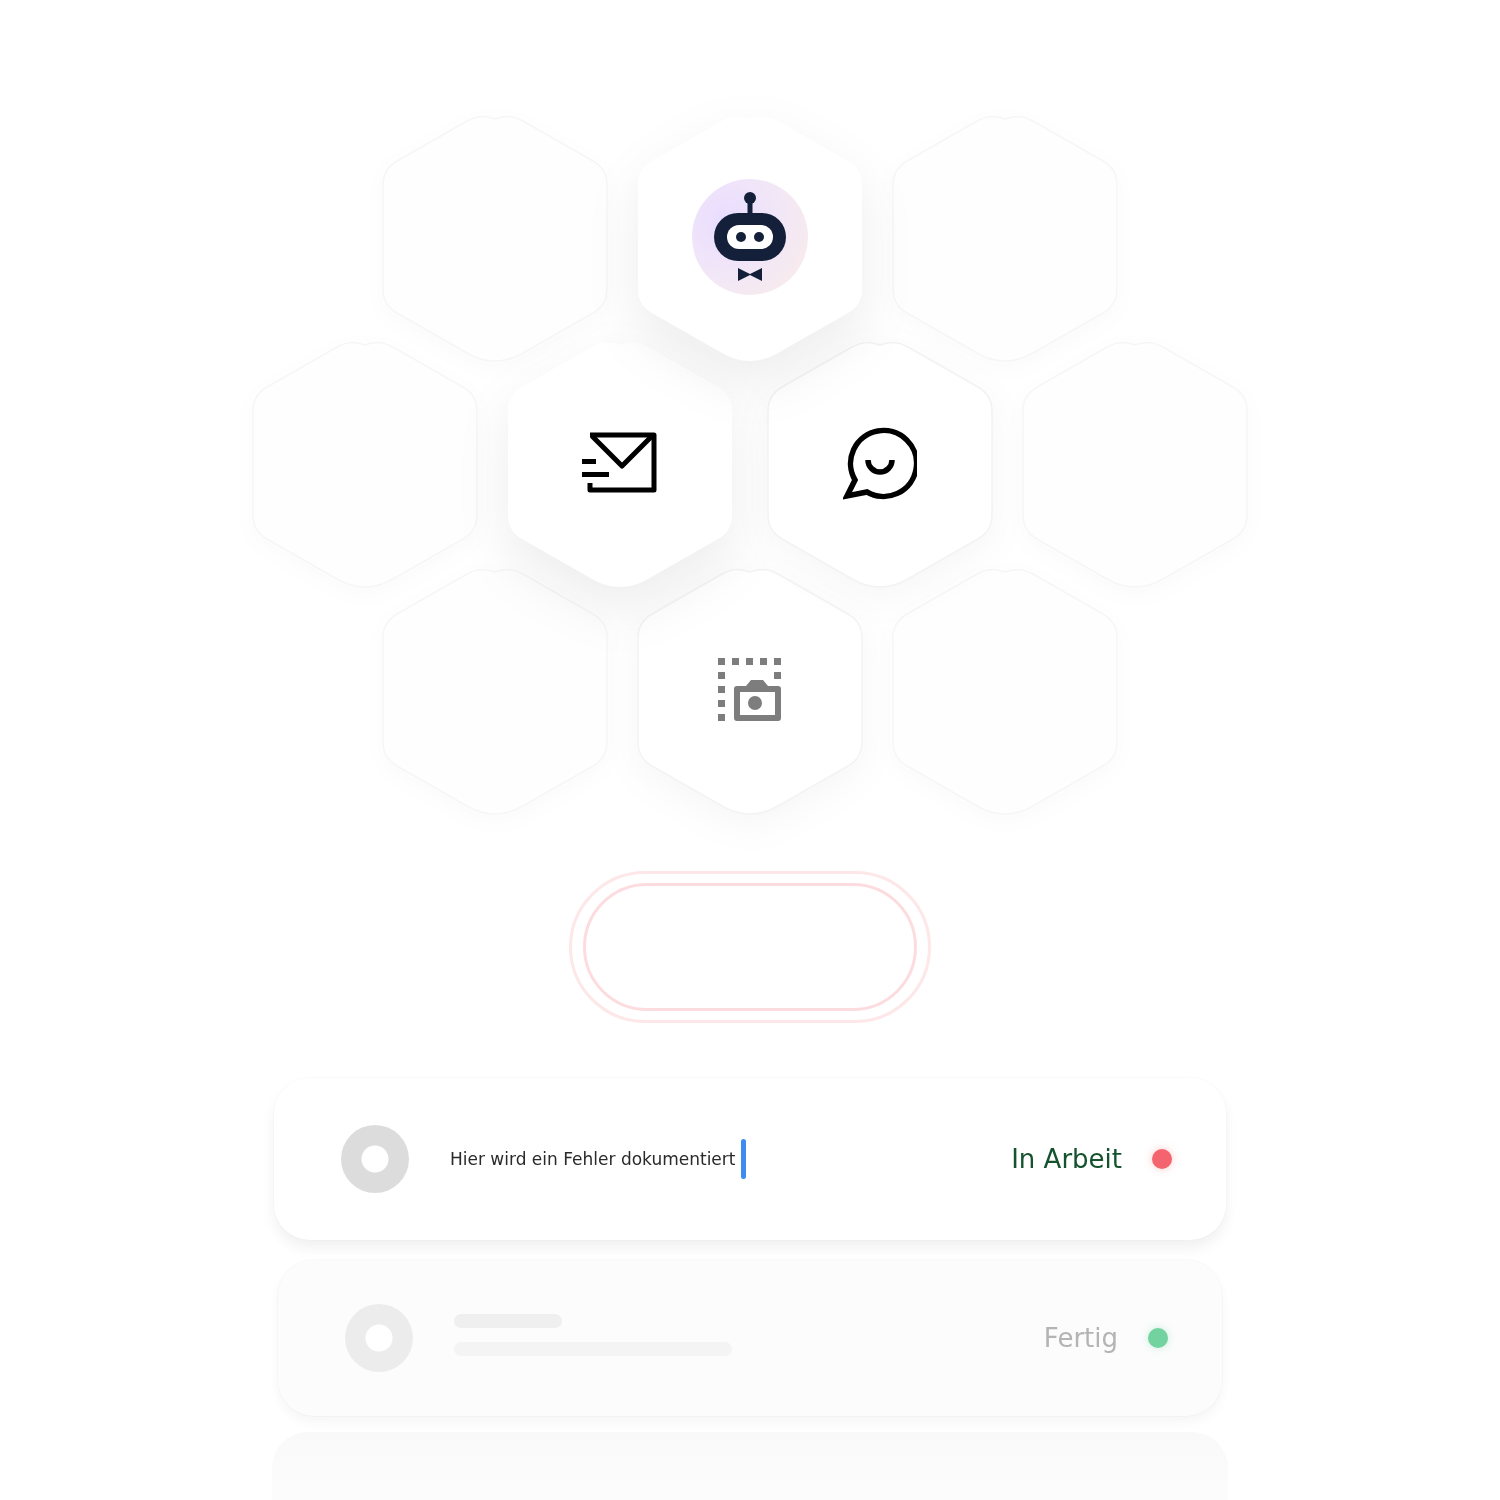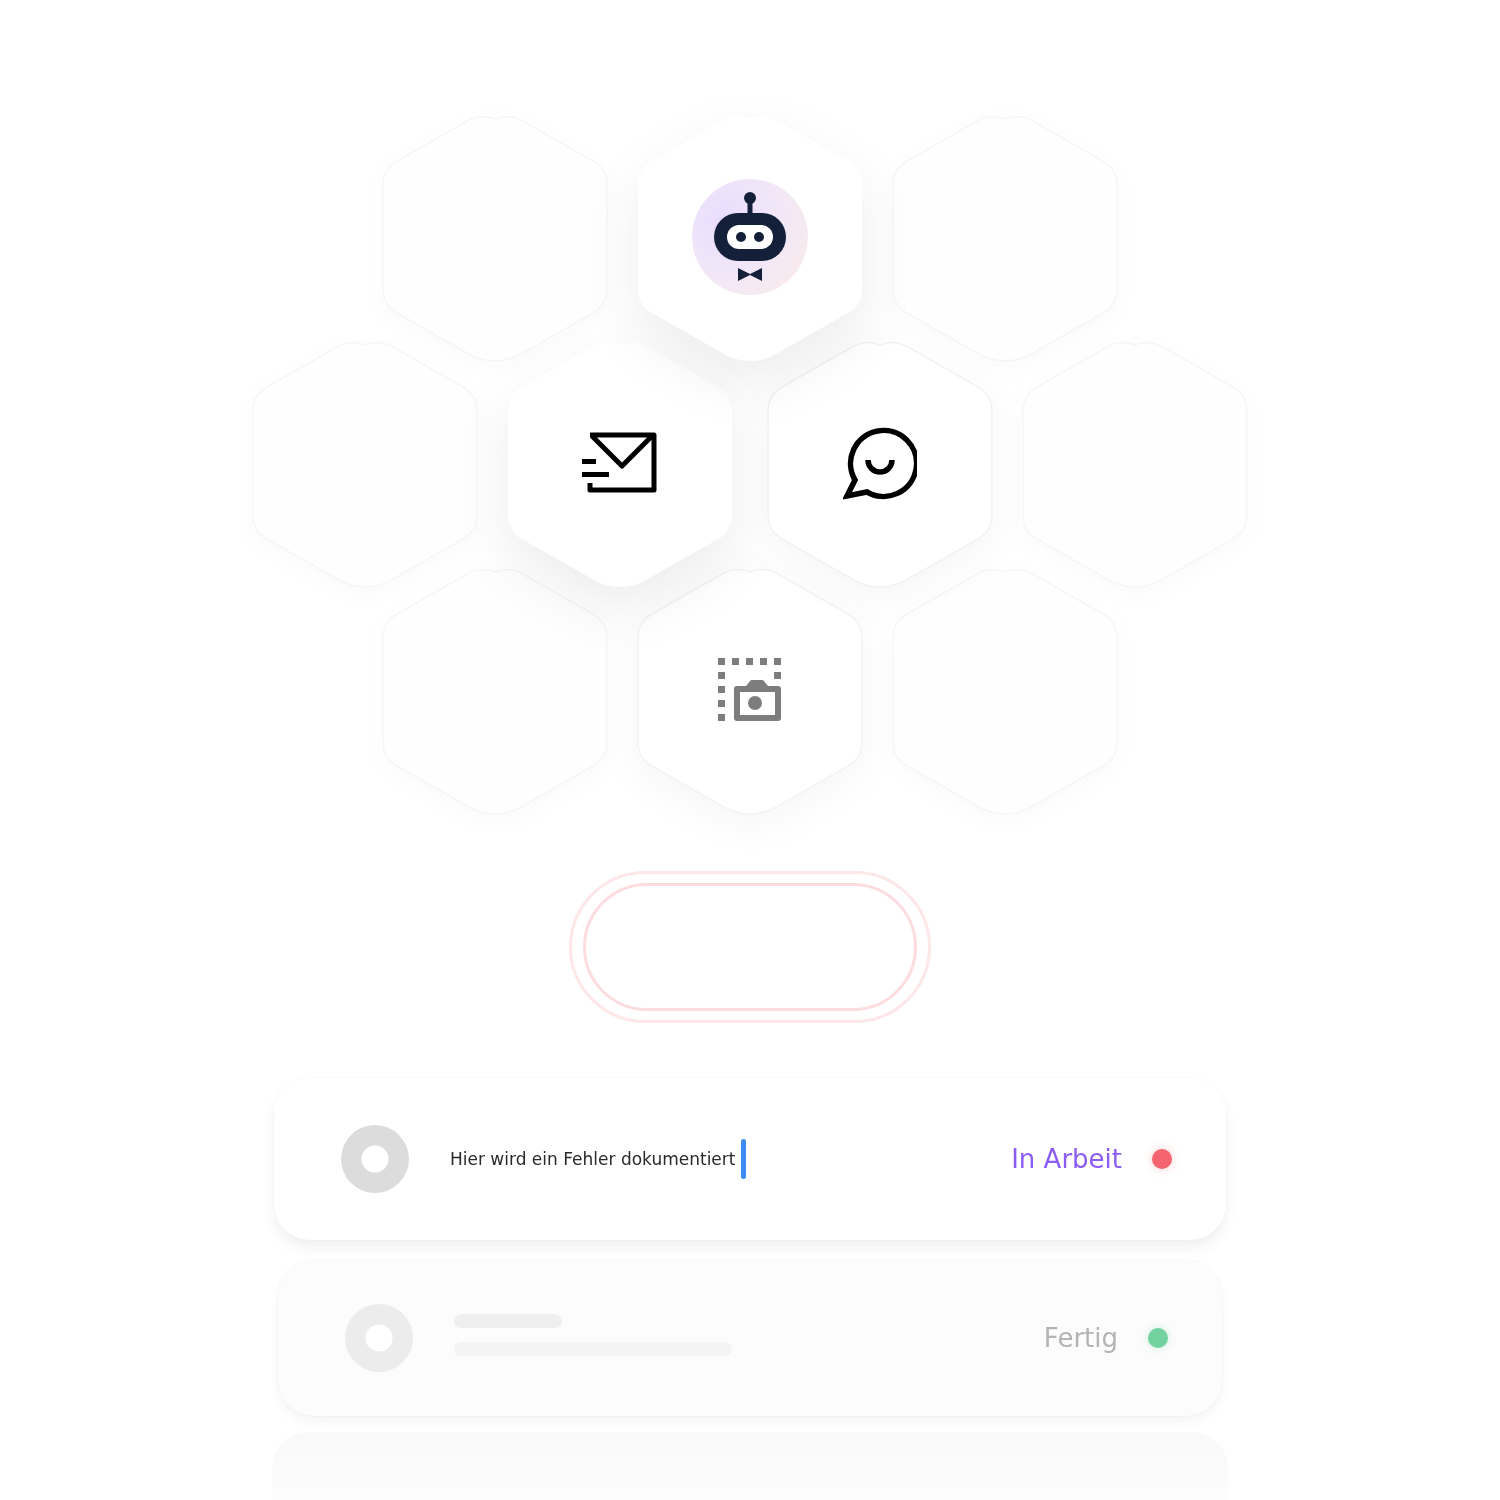--- a/index.html
+++ b/index.html
@@ -74,21 +74,21 @@
   .card.faded .ring-avatar { background: radial-gradient(circle, #ffffff 0 13px, #ececec 14px 100%); }
 
   .ticket-text {
     position: absolute; left: 176px; top: 50%; transform: translateY(-50%);
     font-size: 17px; color: #2a2a2a; display: flex; align-items: center; white-space: nowrap;
   }
   .caret { display: inline-block; width: 5px; height: 40px; background: #3d8cf0; border-radius: 3px; margin-left: 6px; }
 
   .status {
     position: absolute; right: 104px; top: 50%; transform: translateY(-50%);
-    font-size: 26px; color: #8b5cf6; white-space: nowrap;
+    font-size: 26px; color: #14532d; white-space: nowrap;
   }
   .card.faded .status { color: #b4b4b4; }
   .dot {
     position: absolute; right: 54px; top: 50%; transform: translateY(-50%);
     width: 20px; height: 20px; border-radius: 50%;
   }
   .skel { position: absolute; left: 176px; height: 14px; border-radius: 8px; background: #efefef; }
   .skel.a { top: 54px; width: 108px; }
   .skel.b { top: 82px; width: 278px; background: #f4f4f4; }
 </style>

